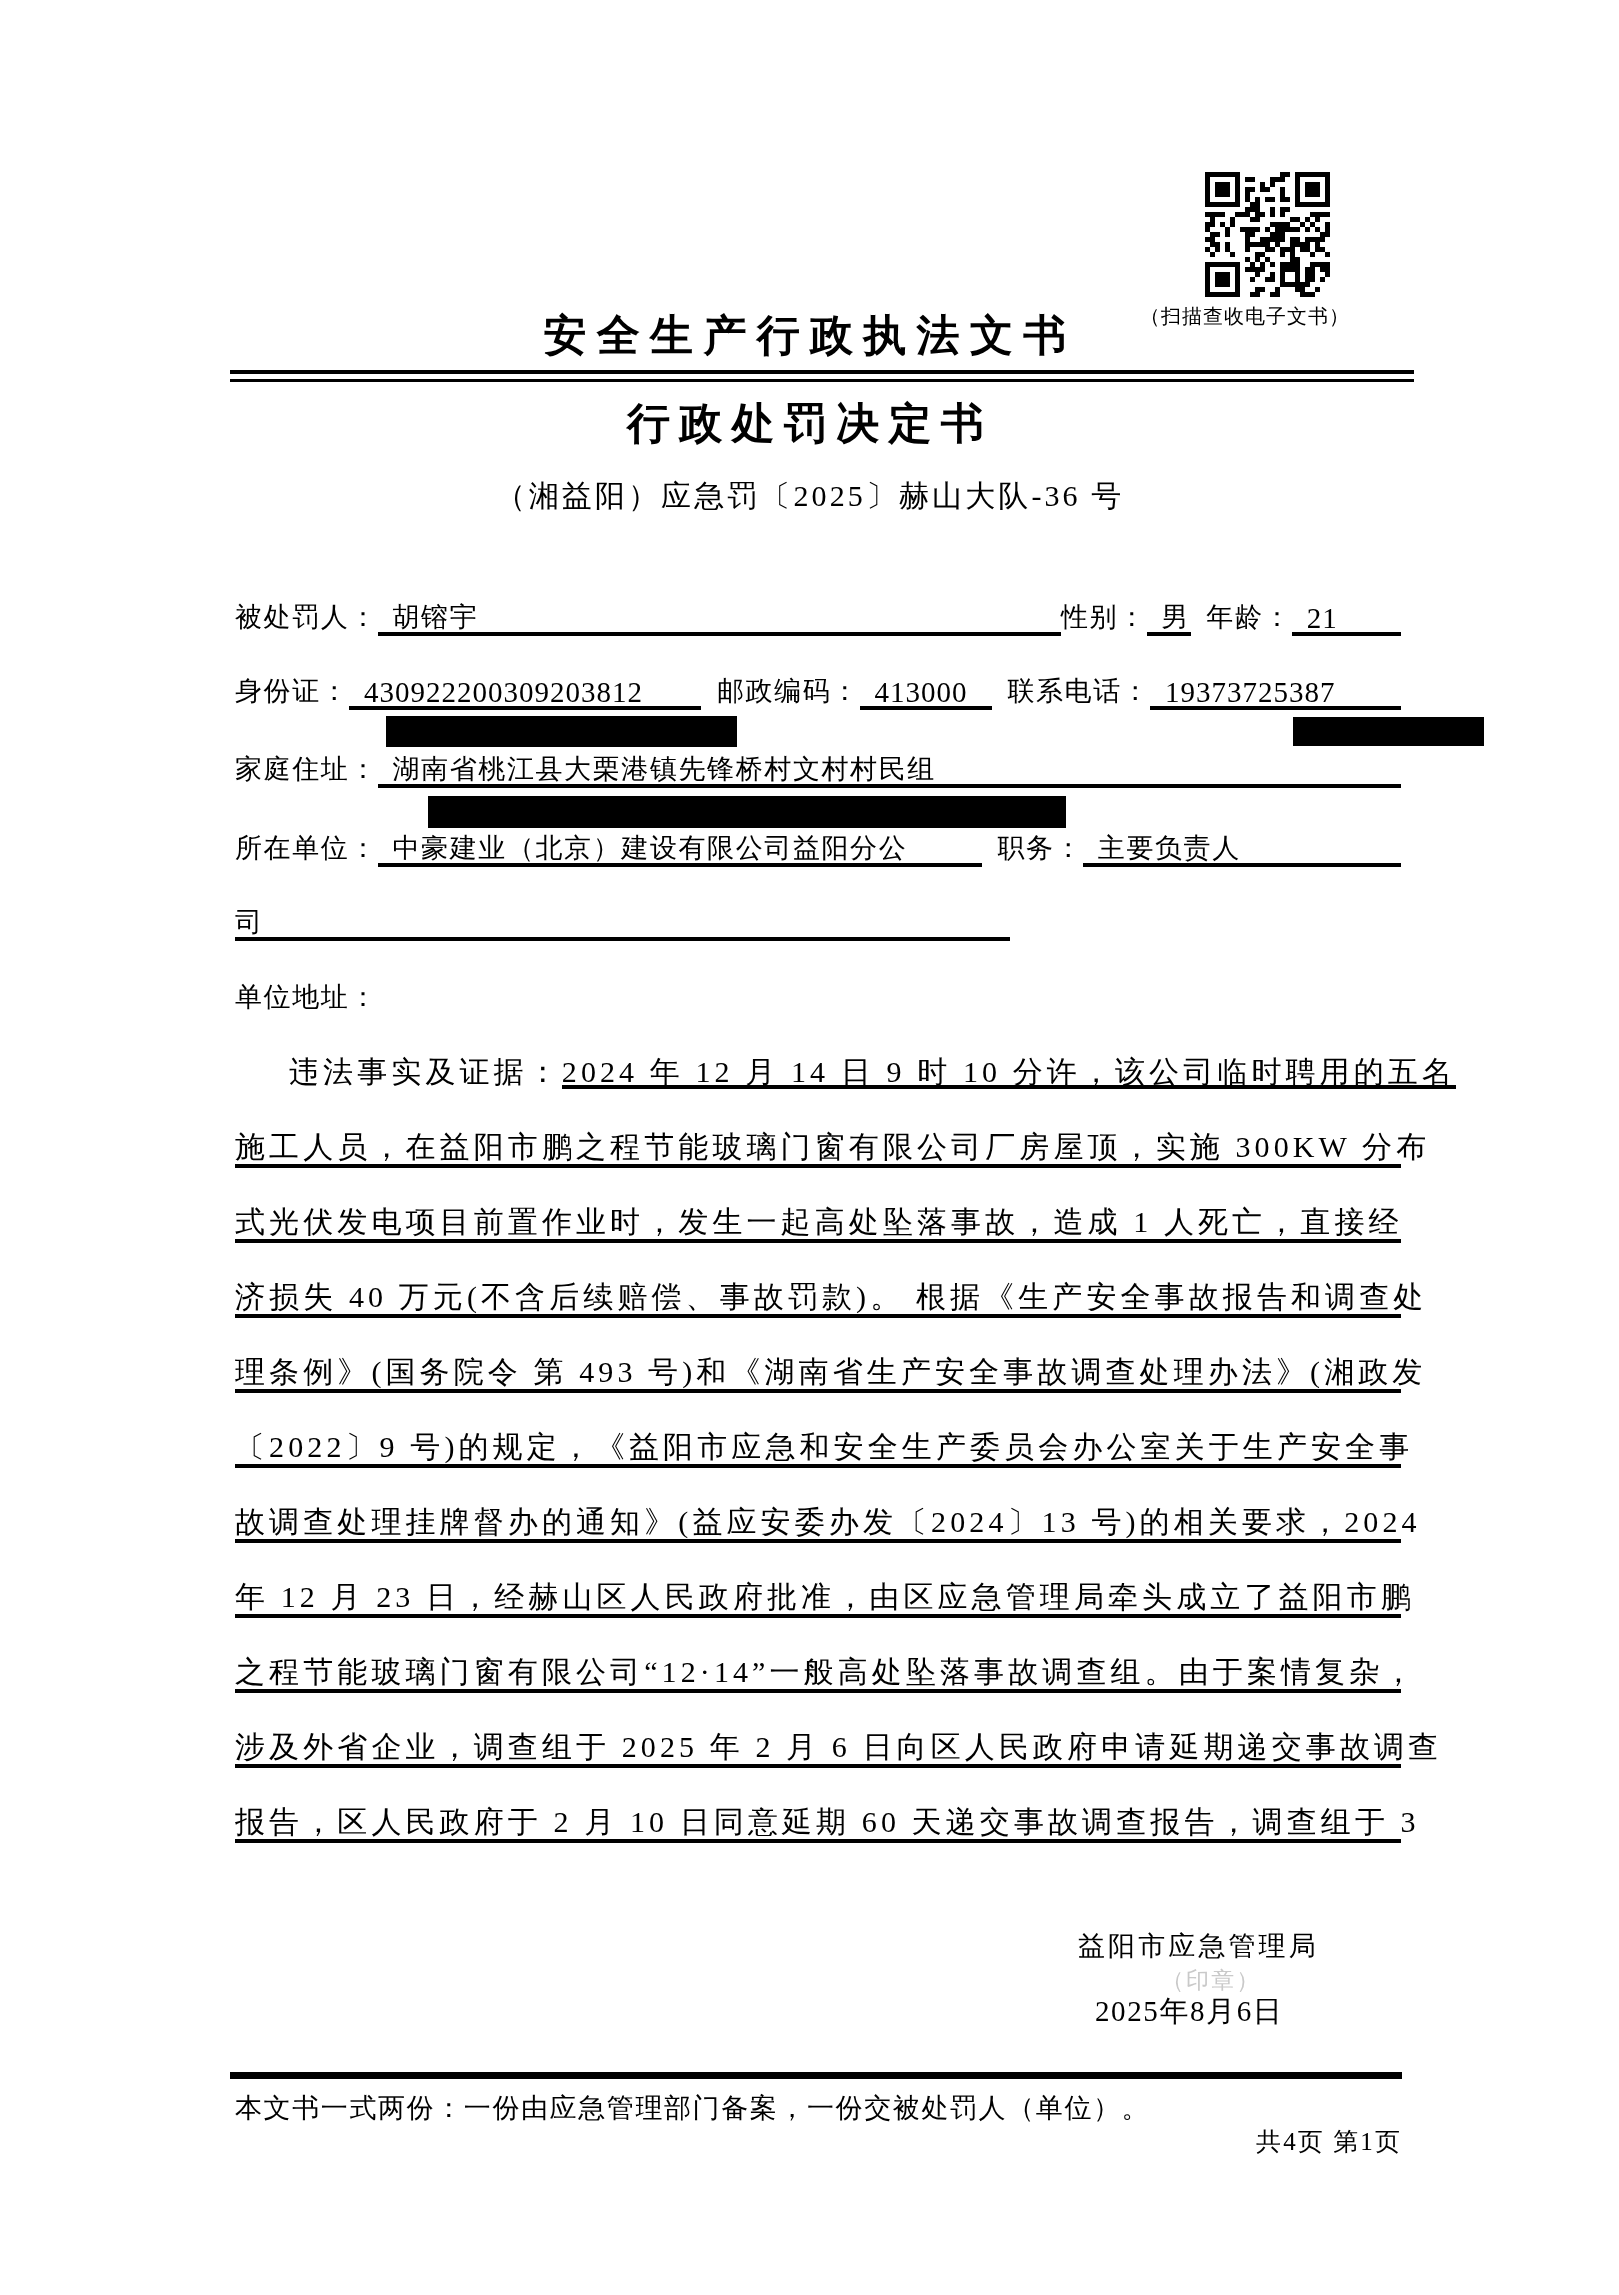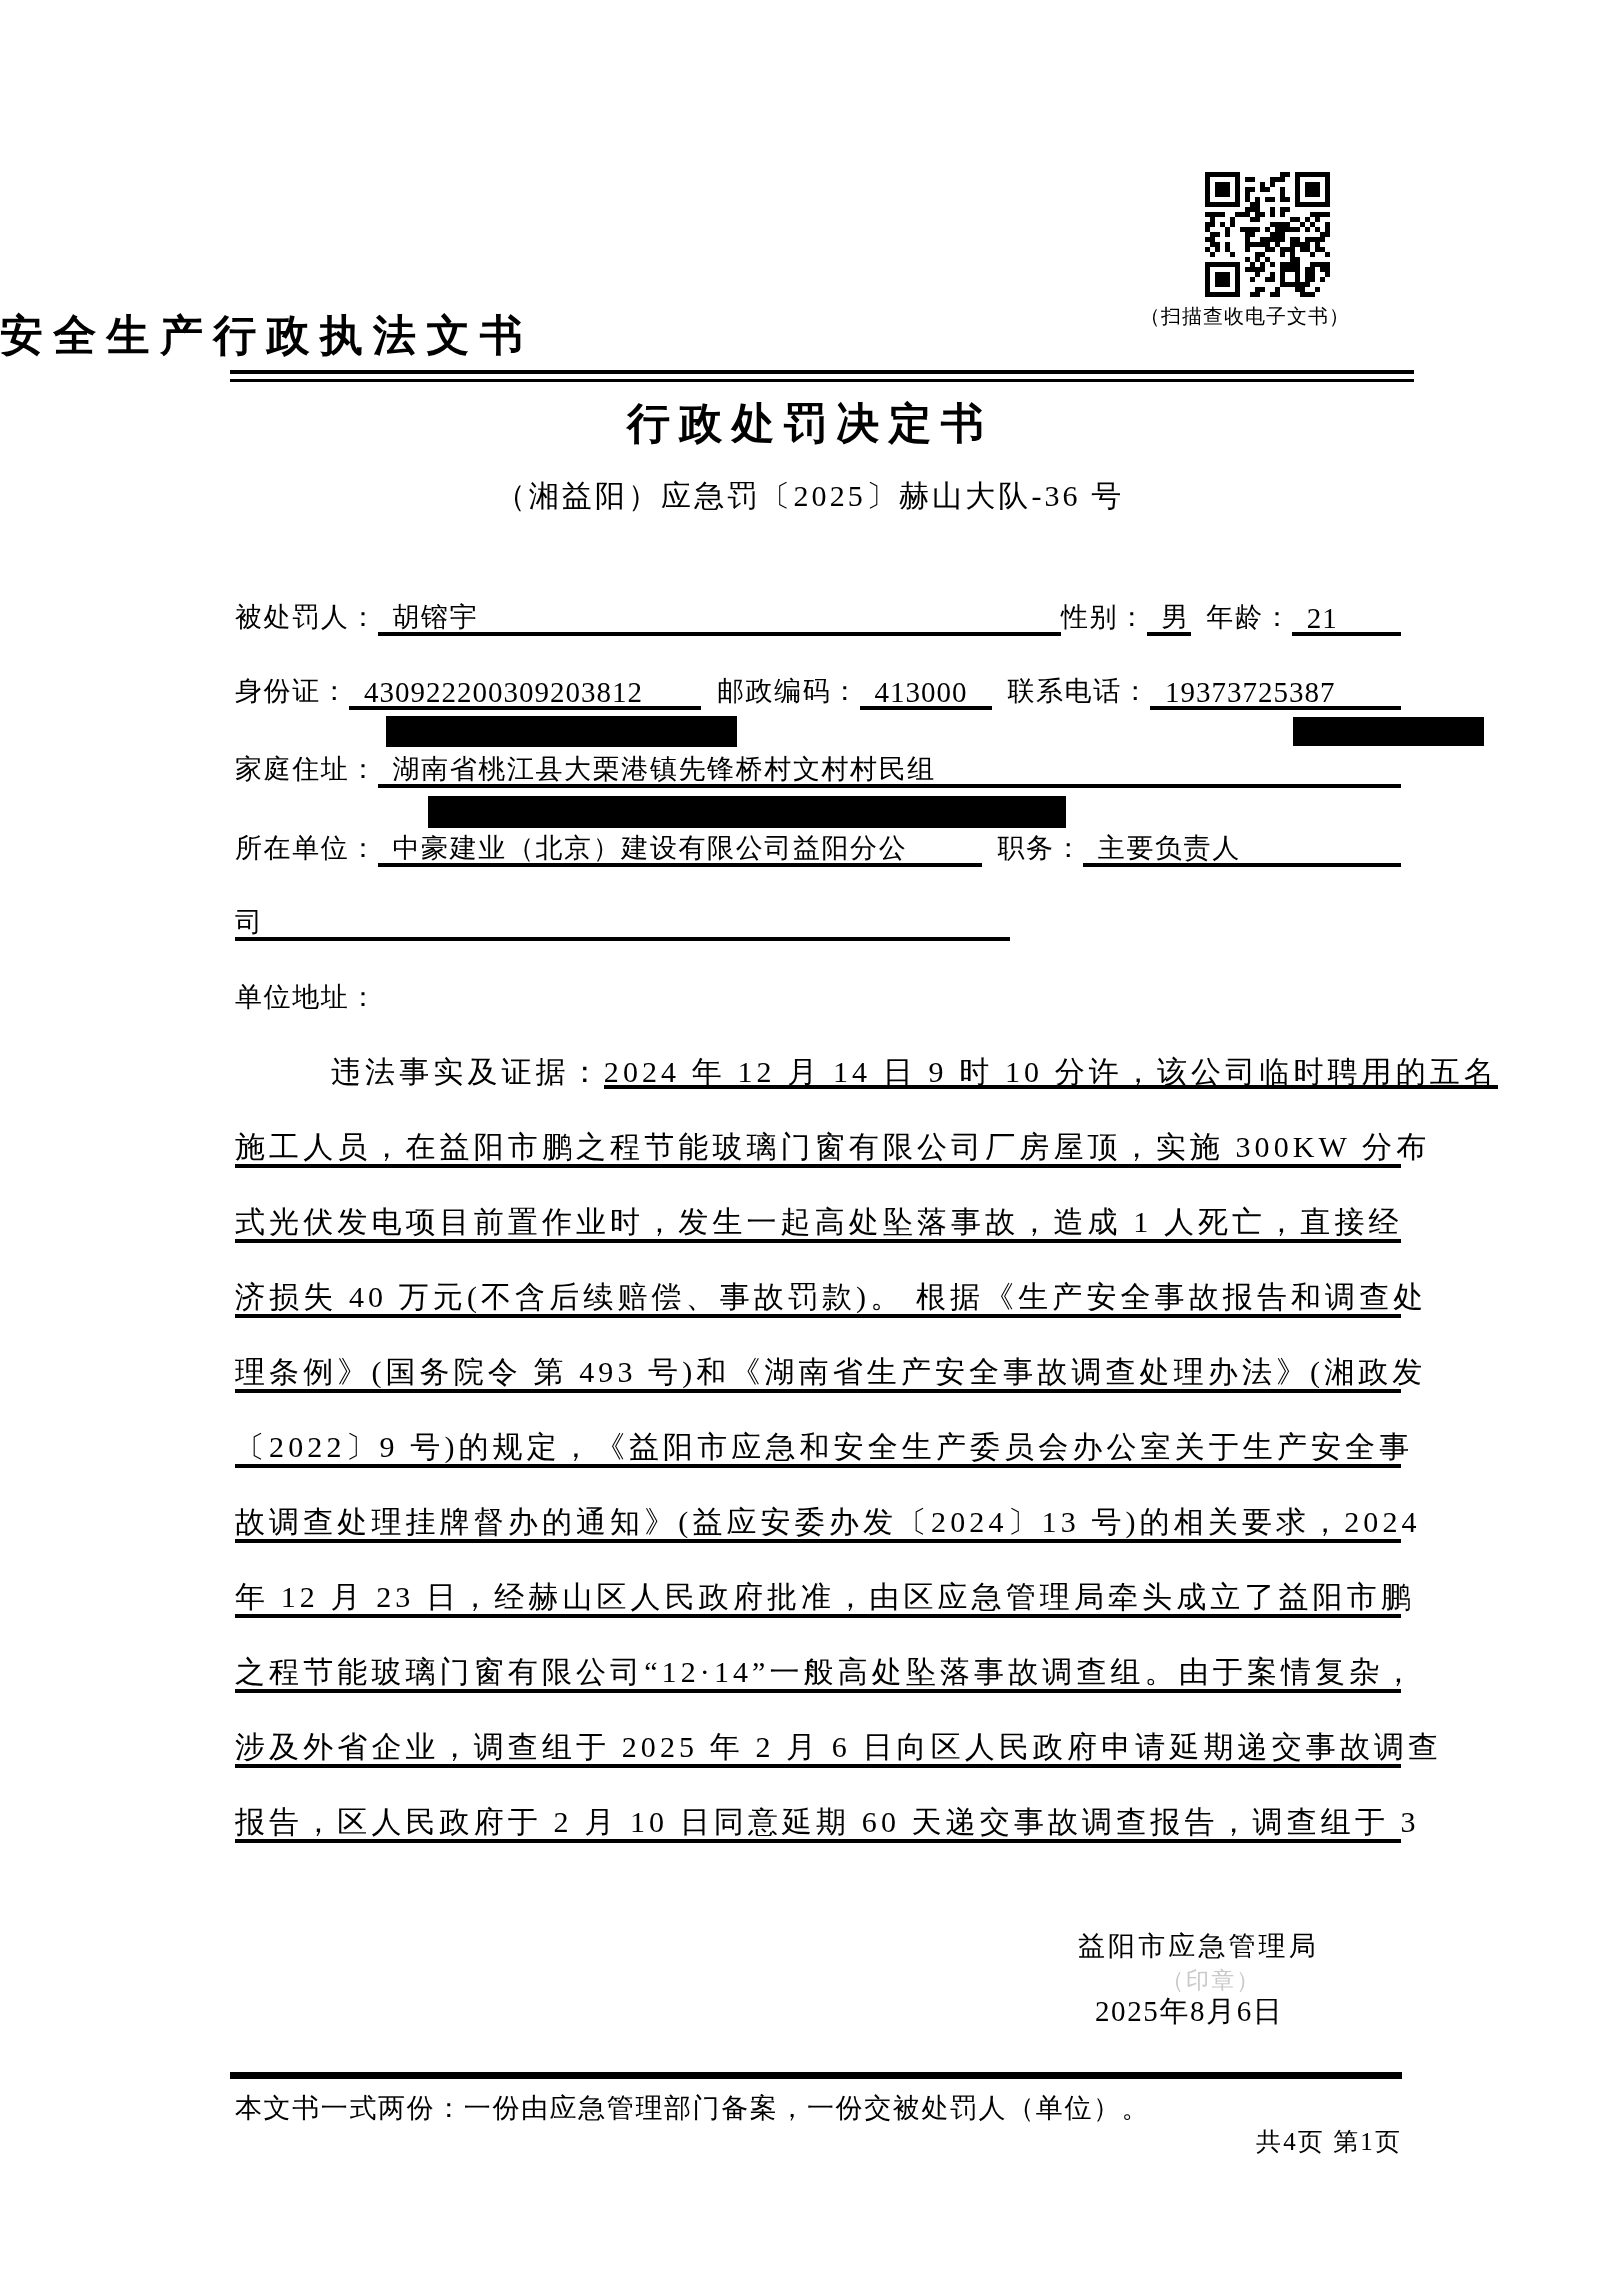--- a/index.html
+++ b/index.html
@@ -7,21 +7,21 @@
     position:relative;
     width:1620px;height:2295px;
     background:#ffffff;
     font-family:"Liberation Serif","DejaVu Serif",serif;
     color:#000;
     overflow:hidden;
   }
   
   .doc-type{
     position:absolute;left:0;top:307px;width:1620px;
-    text-align:left;font-size:43px;font-weight:bold;letter-spacing:10.3px;
+    text-align:center;font-size:43px;font-weight:bold;letter-spacing:10.3px;
     white-space:nowrap;
   }
   .double-rule{
     position:absolute;left:230px;top:370px;width:1184px;height:4.7px;
     border-top:4.1px solid #000;border-bottom:3.1px solid #000;
   }
   .main-title{
     position:absolute;left:0;top:395px;width:1620px;
     text-align:center;font-size:43px;font-weight:bold;letter-spacing:9.3px;
     white-space:nowrap;
@@ -52,21 +52,21 @@
   .row .u.grow{flex:1 1 auto;}
   .row .num{letter-spacing:1px;font-size:29px;}
   
   .bline{
     position:absolute;left:235px;width:1166px;height:33px;
     font-size:30px;letter-spacing:4.1px;line-height:1.05;
     border-bottom:4.1px solid #000;
     white-space:nowrap;overflow:visible;box-sizing:content-box;
   }
   .bline.first{border-bottom:none;display:flex;align-items:stretch;}
-  .bline.first .prefix{margin-left:96px;flex:0 0 auto;}
+  .bline.first .prefix{margin-left:54px;flex:0 0 auto;}
   .bline.first .rest{flex:1 1 auto;border-bottom:4.1px solid #000;box-sizing:border-box;}
   
   .redact{position:absolute;background:#000;}
   
   .sig-agency{position:absolute;left:1078px;top:1928px;font-size:27px;letter-spacing:3.1px;white-space:nowrap;}
   .sig-seal{position:absolute;left:1161px;top:1965px;font-size:23px;letter-spacing:2.1px;color:#c9c9c9;white-space:nowrap;}
   .sig-date{position:absolute;left:1095px;top:1992px;font-size:29px;letter-spacing:1.6px;white-space:nowrap;}
   
   .footer-rule{position:absolute;left:230px;top:2072px;width:1172px;height:6.7px;background:#000;}
   .footer-note{position:absolute;left:235px;top:2090px;font-size:27px;letter-spacing:1.6px;white-space:nowrap;}

